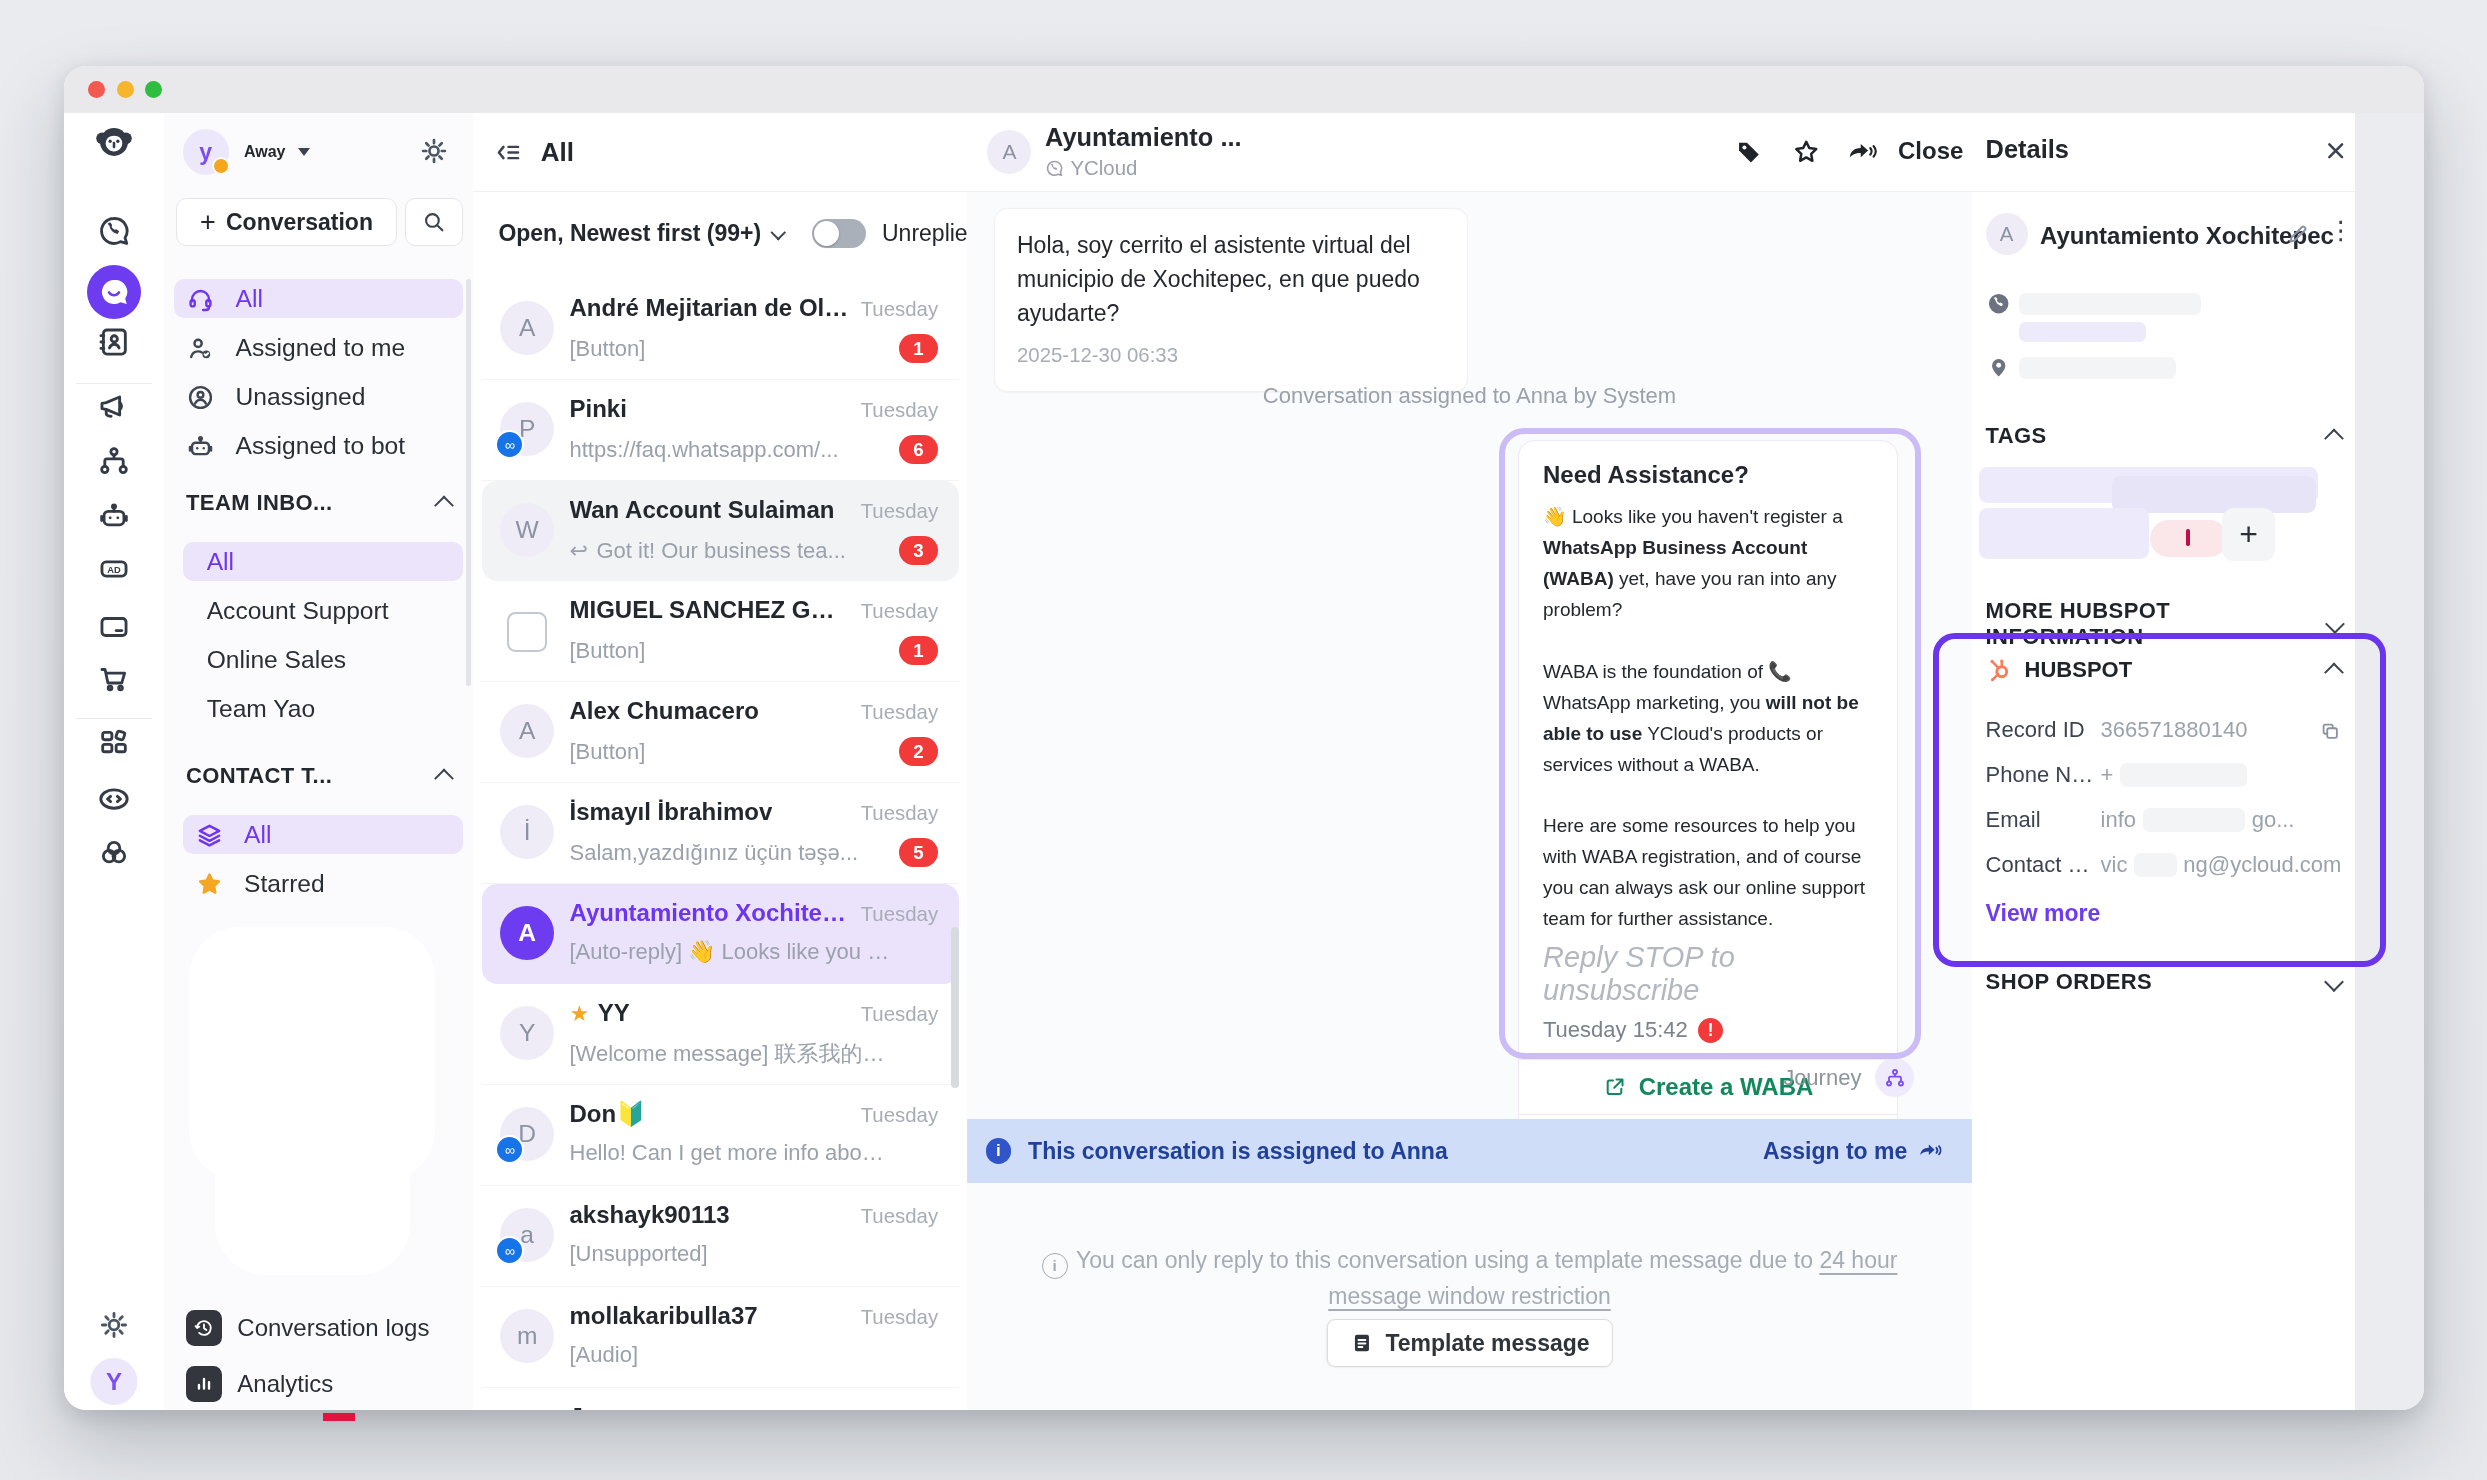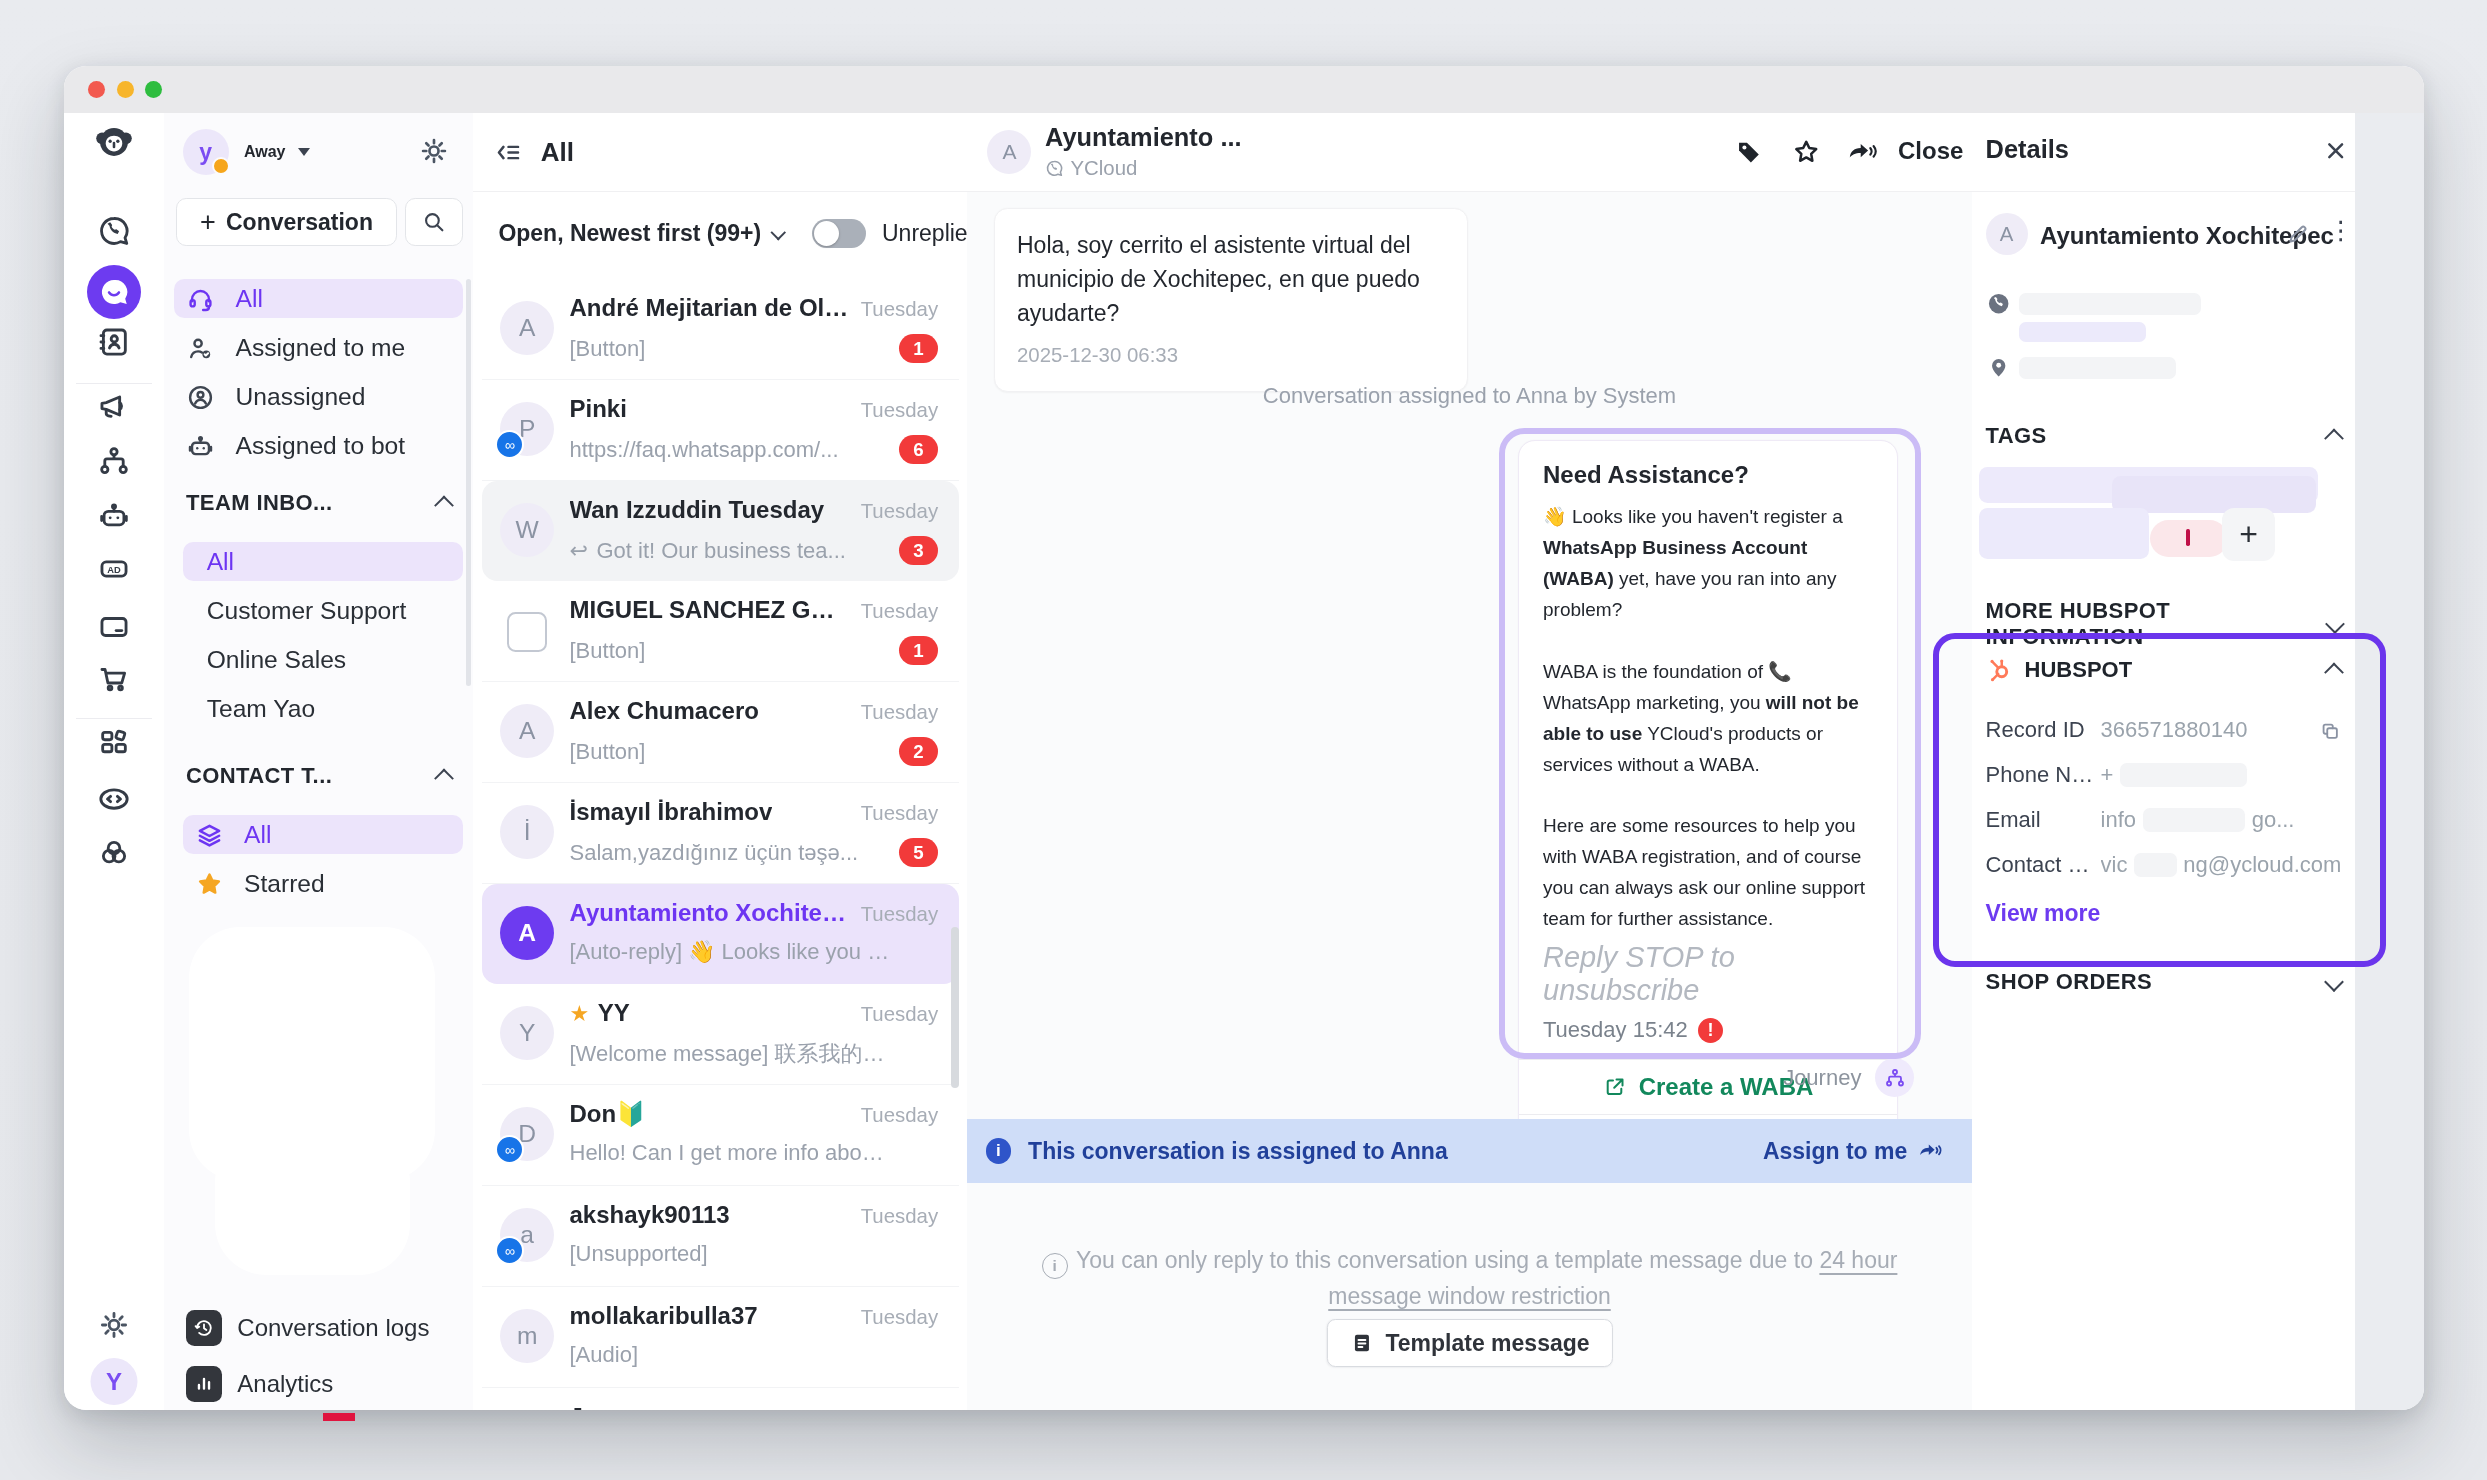--- a/index.html
+++ b/index.html
@@ -465,21 +465,21 @@
 
         <div class="nav-header" style="position:absolute;top:377px;left:0;right:0">
           <span>TEAM INBO...</span>
             <span class="chev up"></span>
         </div>
         <div class="nav" id="nav-team" style="top:429px">
             <div class="nav-item indent active" style="margin-left:18.7px">
        <span>All</span>
             </div>
             <div class="nav-item indent" style="margin-left:18.7px">
-       <span>Customer Support</span>
+       <span>Account Support</span>
             </div>
             <div class="nav-item indent" style="margin-left:18.7px">
        <span>Online Sales</span>
             </div>
             <div class="nav-item indent" style="margin-left:18.7px">
        <span>Team Yao</span>
             </div>
           </div>
 
         <div class="nav-header" style="position:absolute;top:650px;left:0;right:0">
@@ -568,21 +568,21 @@
            <span class="prev">https://faq.whatsapp.com/...</span>
            <span class="badge">6</span>
          </div>
        </div>
             </div>
             <div class="conv-item hover">
               <span class="avatar">W</span>
        <div class="conv-main">
          <div class="conv-top">
 
-           <span class="nm">Wan Izzuddin Tuesday</span>
+           <span class="nm">Wan Account Sulaiman</span>
            <span class="conv-time">Tuesday</span>
          </div>
          <div class="conv-bot">
            <span class="prev"><i class="rp">↩</i>Got it! Our business tea...</span>
            <span class="badge">3</span>
          </div>
        </div>
             </div>
             <div class="conv-item plain">
               <span class="cbx"></span>

